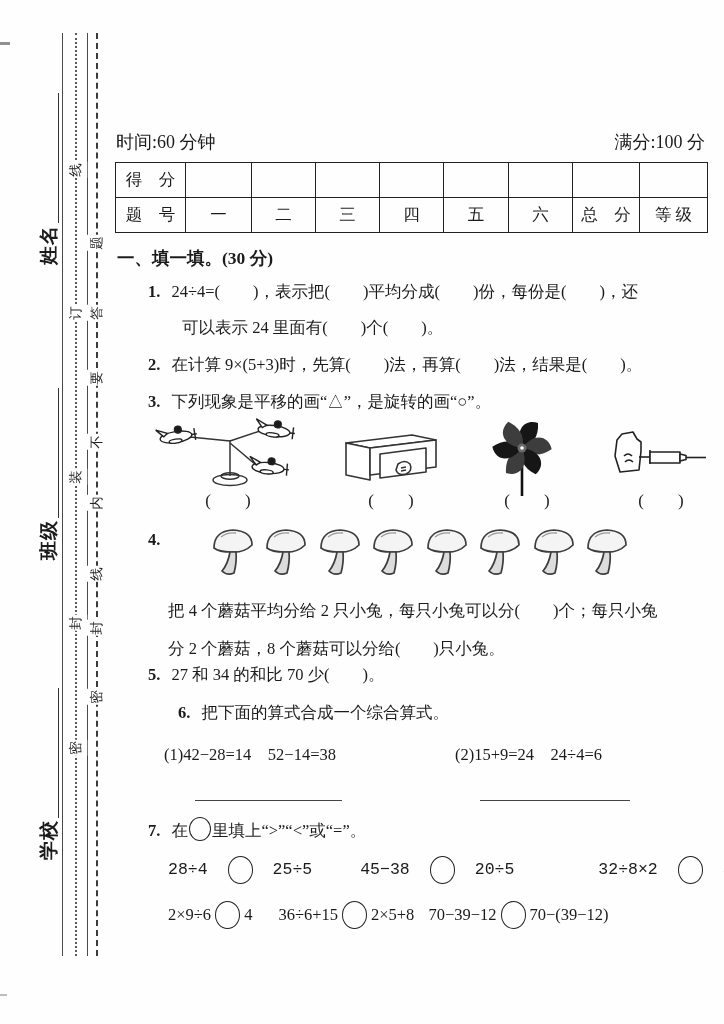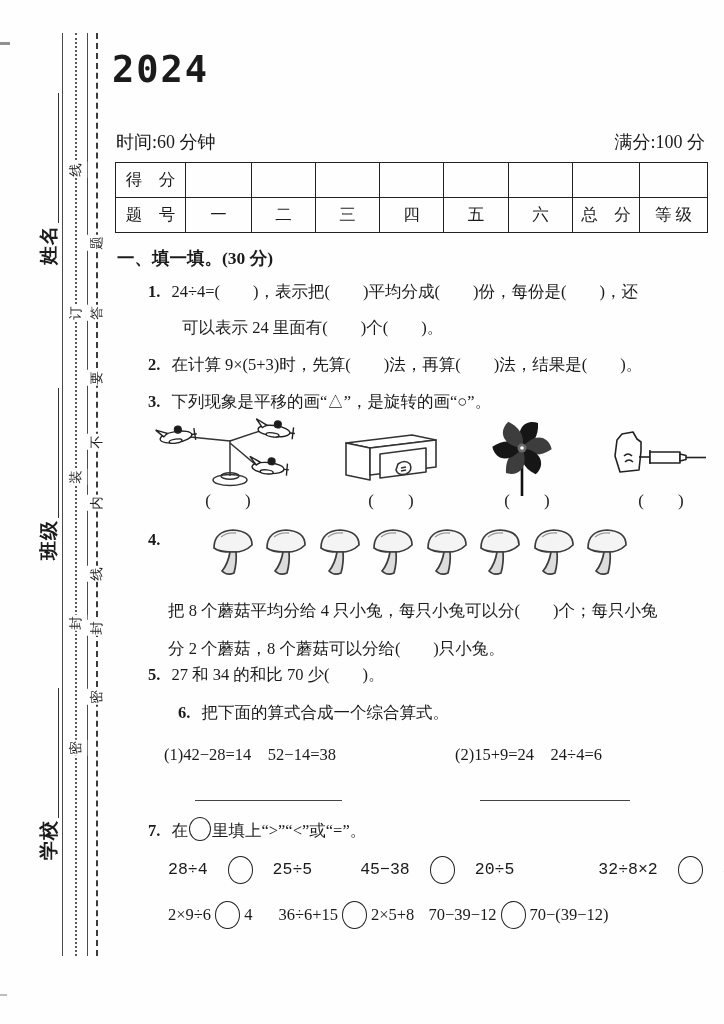--- a/index.html
+++ b/index.html
@@ -87,21 +87,20 @@
 
   <span class="line-char" style="left:97px;top:243px;">题</span>
   <span class="line-char" style="left:97px;top:313px;">答</span>
   <span class="line-char" style="left:97px;top:378px;">要</span>
   <span class="line-char" style="left:97px;top:442px;">不</span>
   <span class="line-char" style="left:97px;top:503px;">内</span>
   <span class="line-char" style="left:97px;top:574px;">线</span>
   <span class="line-char" style="left:97px;top:628px;">封</span>
   <span class="line-char" style="left:97px;top:697px;">密</span>
 
-  <div class="year">2024</div>
   <div class="meta left">时间:60 分钟</div>
   <div class="meta right">满分:100 分</div>
 
   <table class="score">
     <colgroup>
       <col style="width:70px">
         <col style="width:66px">
         <col style="width:64px">
         <col style="width:64px">
       <col style="width:64px">
@@ -265,21 +264,21 @@
       </svg>
     <svg width="46" height="54" viewBox="0 0 44 54">
         <use href="#mushroom"></use>
       </svg>
     <svg width="46" height="54" viewBox="0 0 44 54">
         <use href="#mushroom"></use>
       </svg>
   </div>
 
   <div class="q-line" style="left:168px;top:601px;">
-    <span>把 8 个蘑菇平均分给 4 只小兔，每只小兔可以分(　　)个；每只小兔</span>
+    <span>把 4 个蘑菇平均分给 2 只小兔，每只小兔可以分(　　)个；每只小兔</span>
   </div>
   <div class="q-line" style="left:168px;top:639px;">
     <span>分 2 个蘑菇，8 个蘑菇可以分给(　　)只小兔。</span>
   </div>
 
   <div class="q-line" style="left:148px;top:665px;">
     <span class="q-num">5.</span><span>27 和 34 的和比 70 少(　　)。</span>
   </div>
 
   <div class="q-line" style="left:148px;top:703px;margin-left:30px;">

